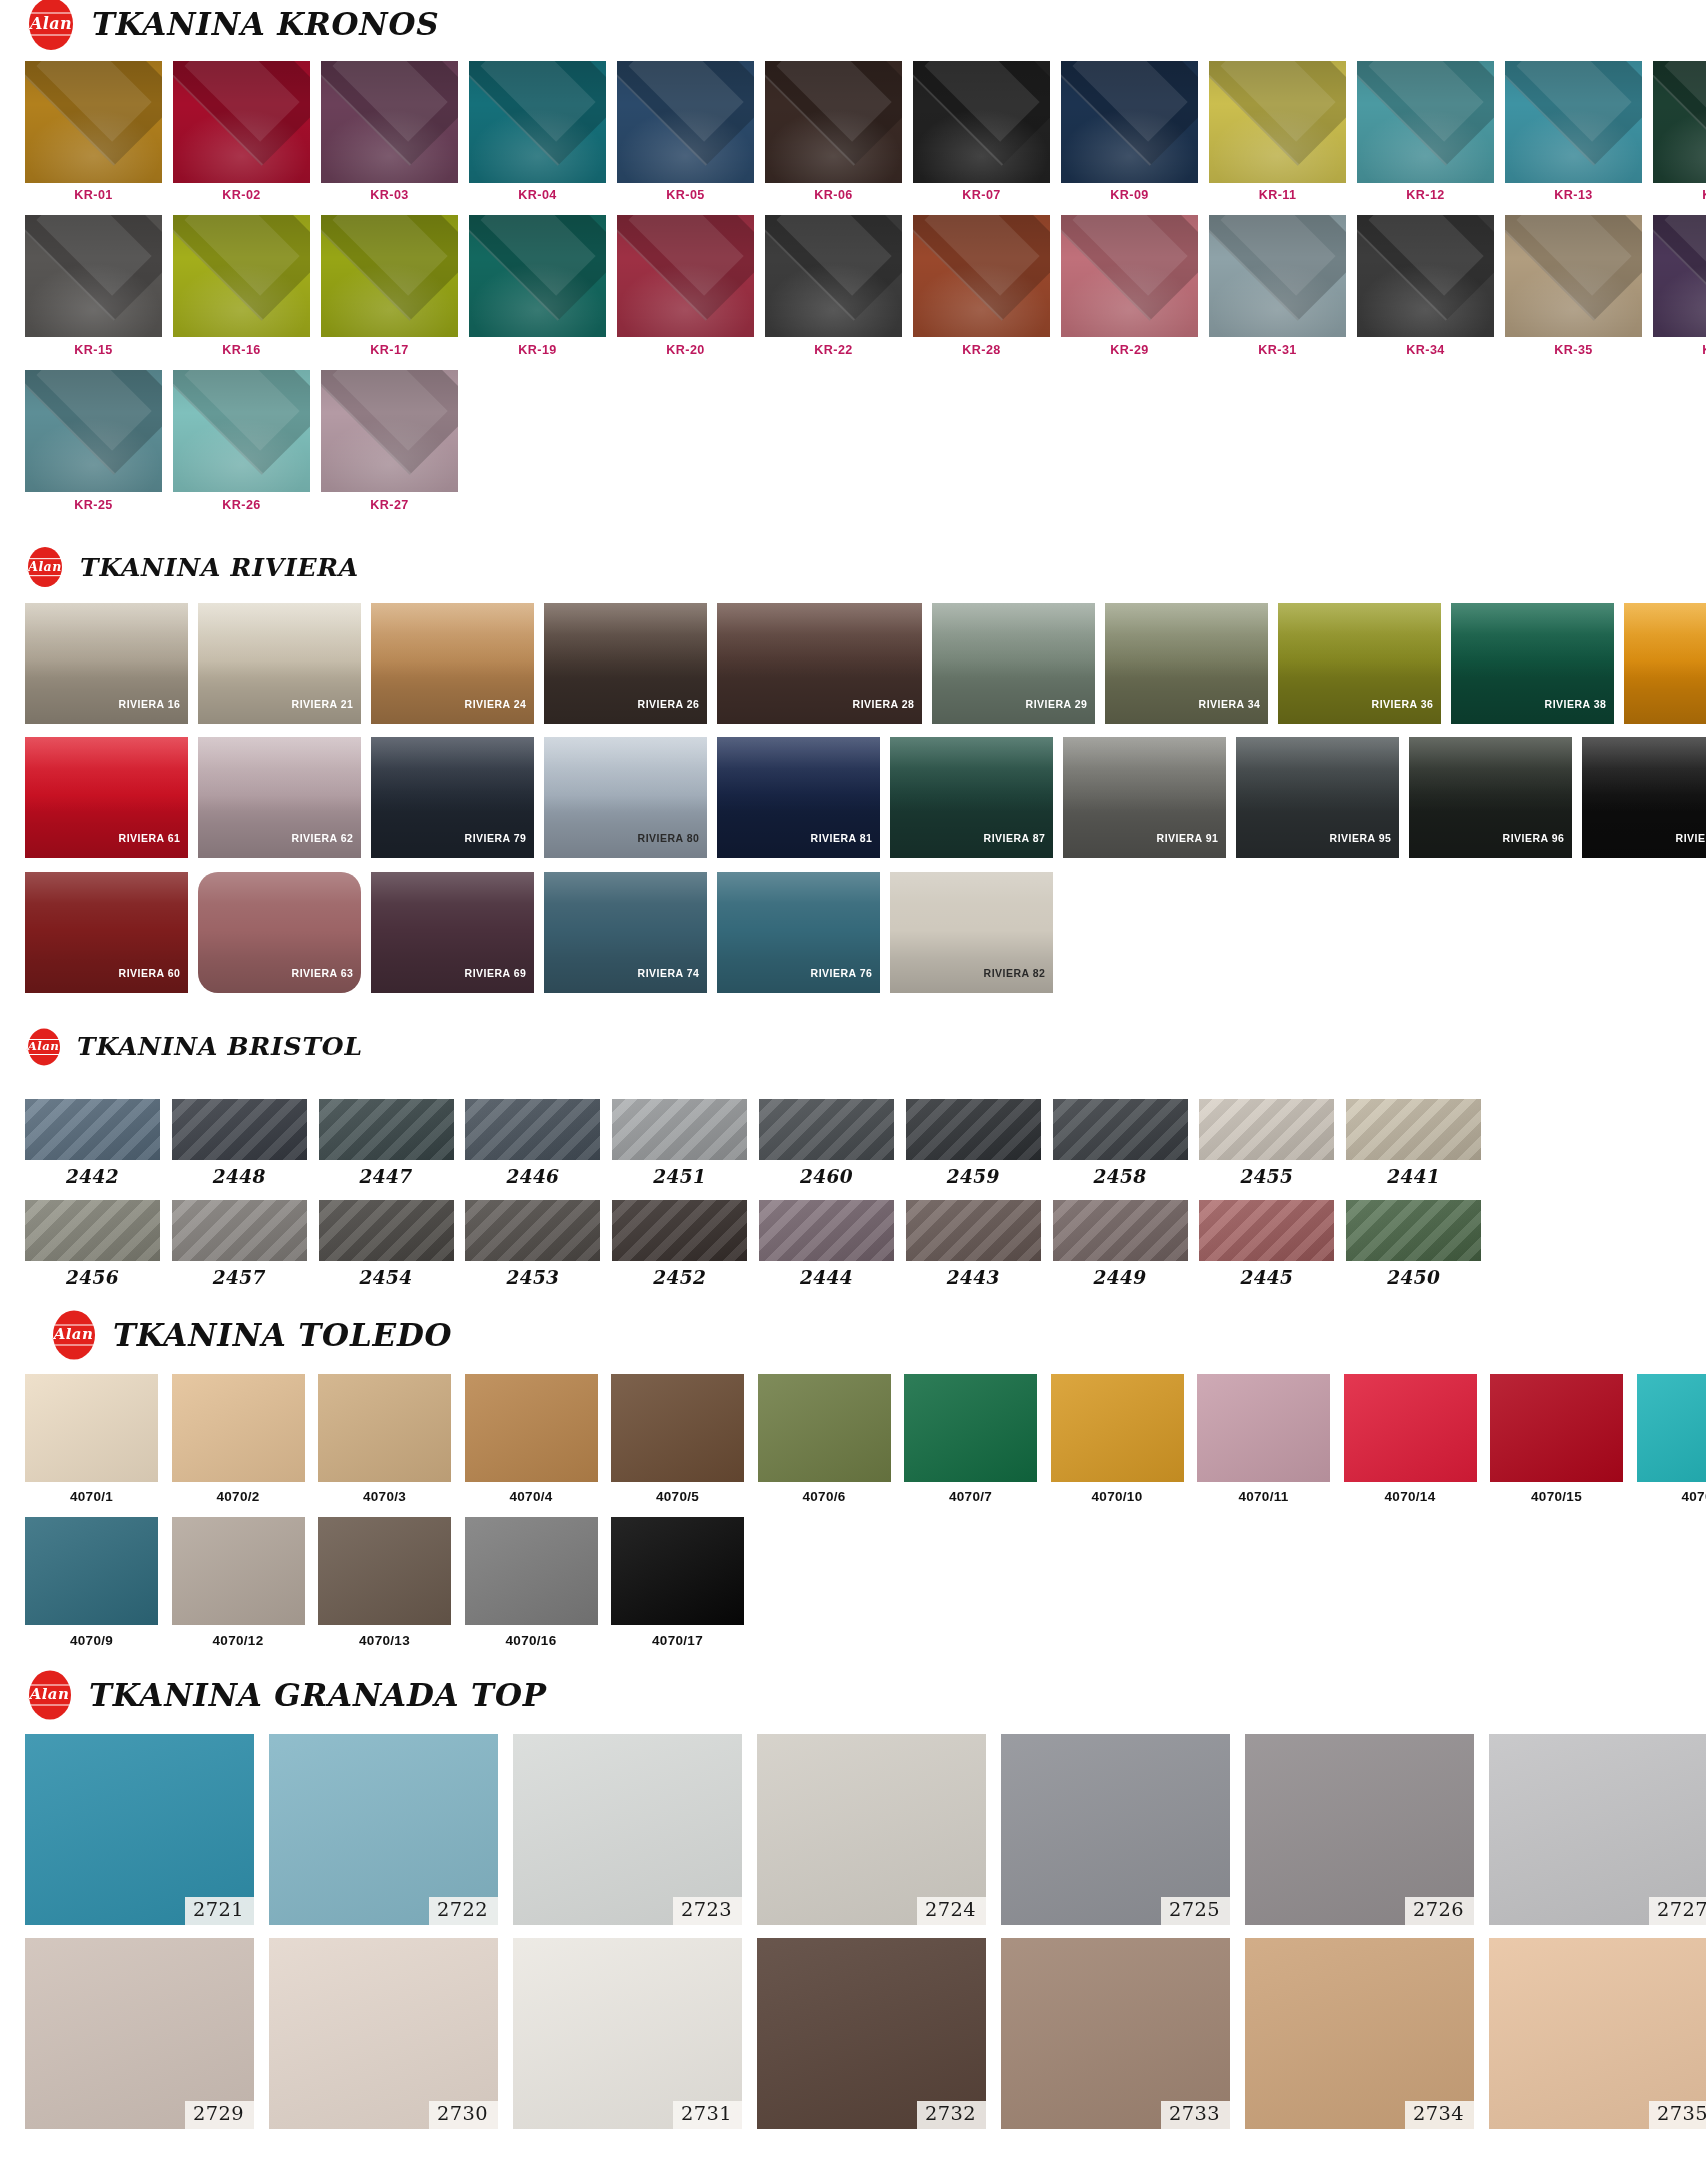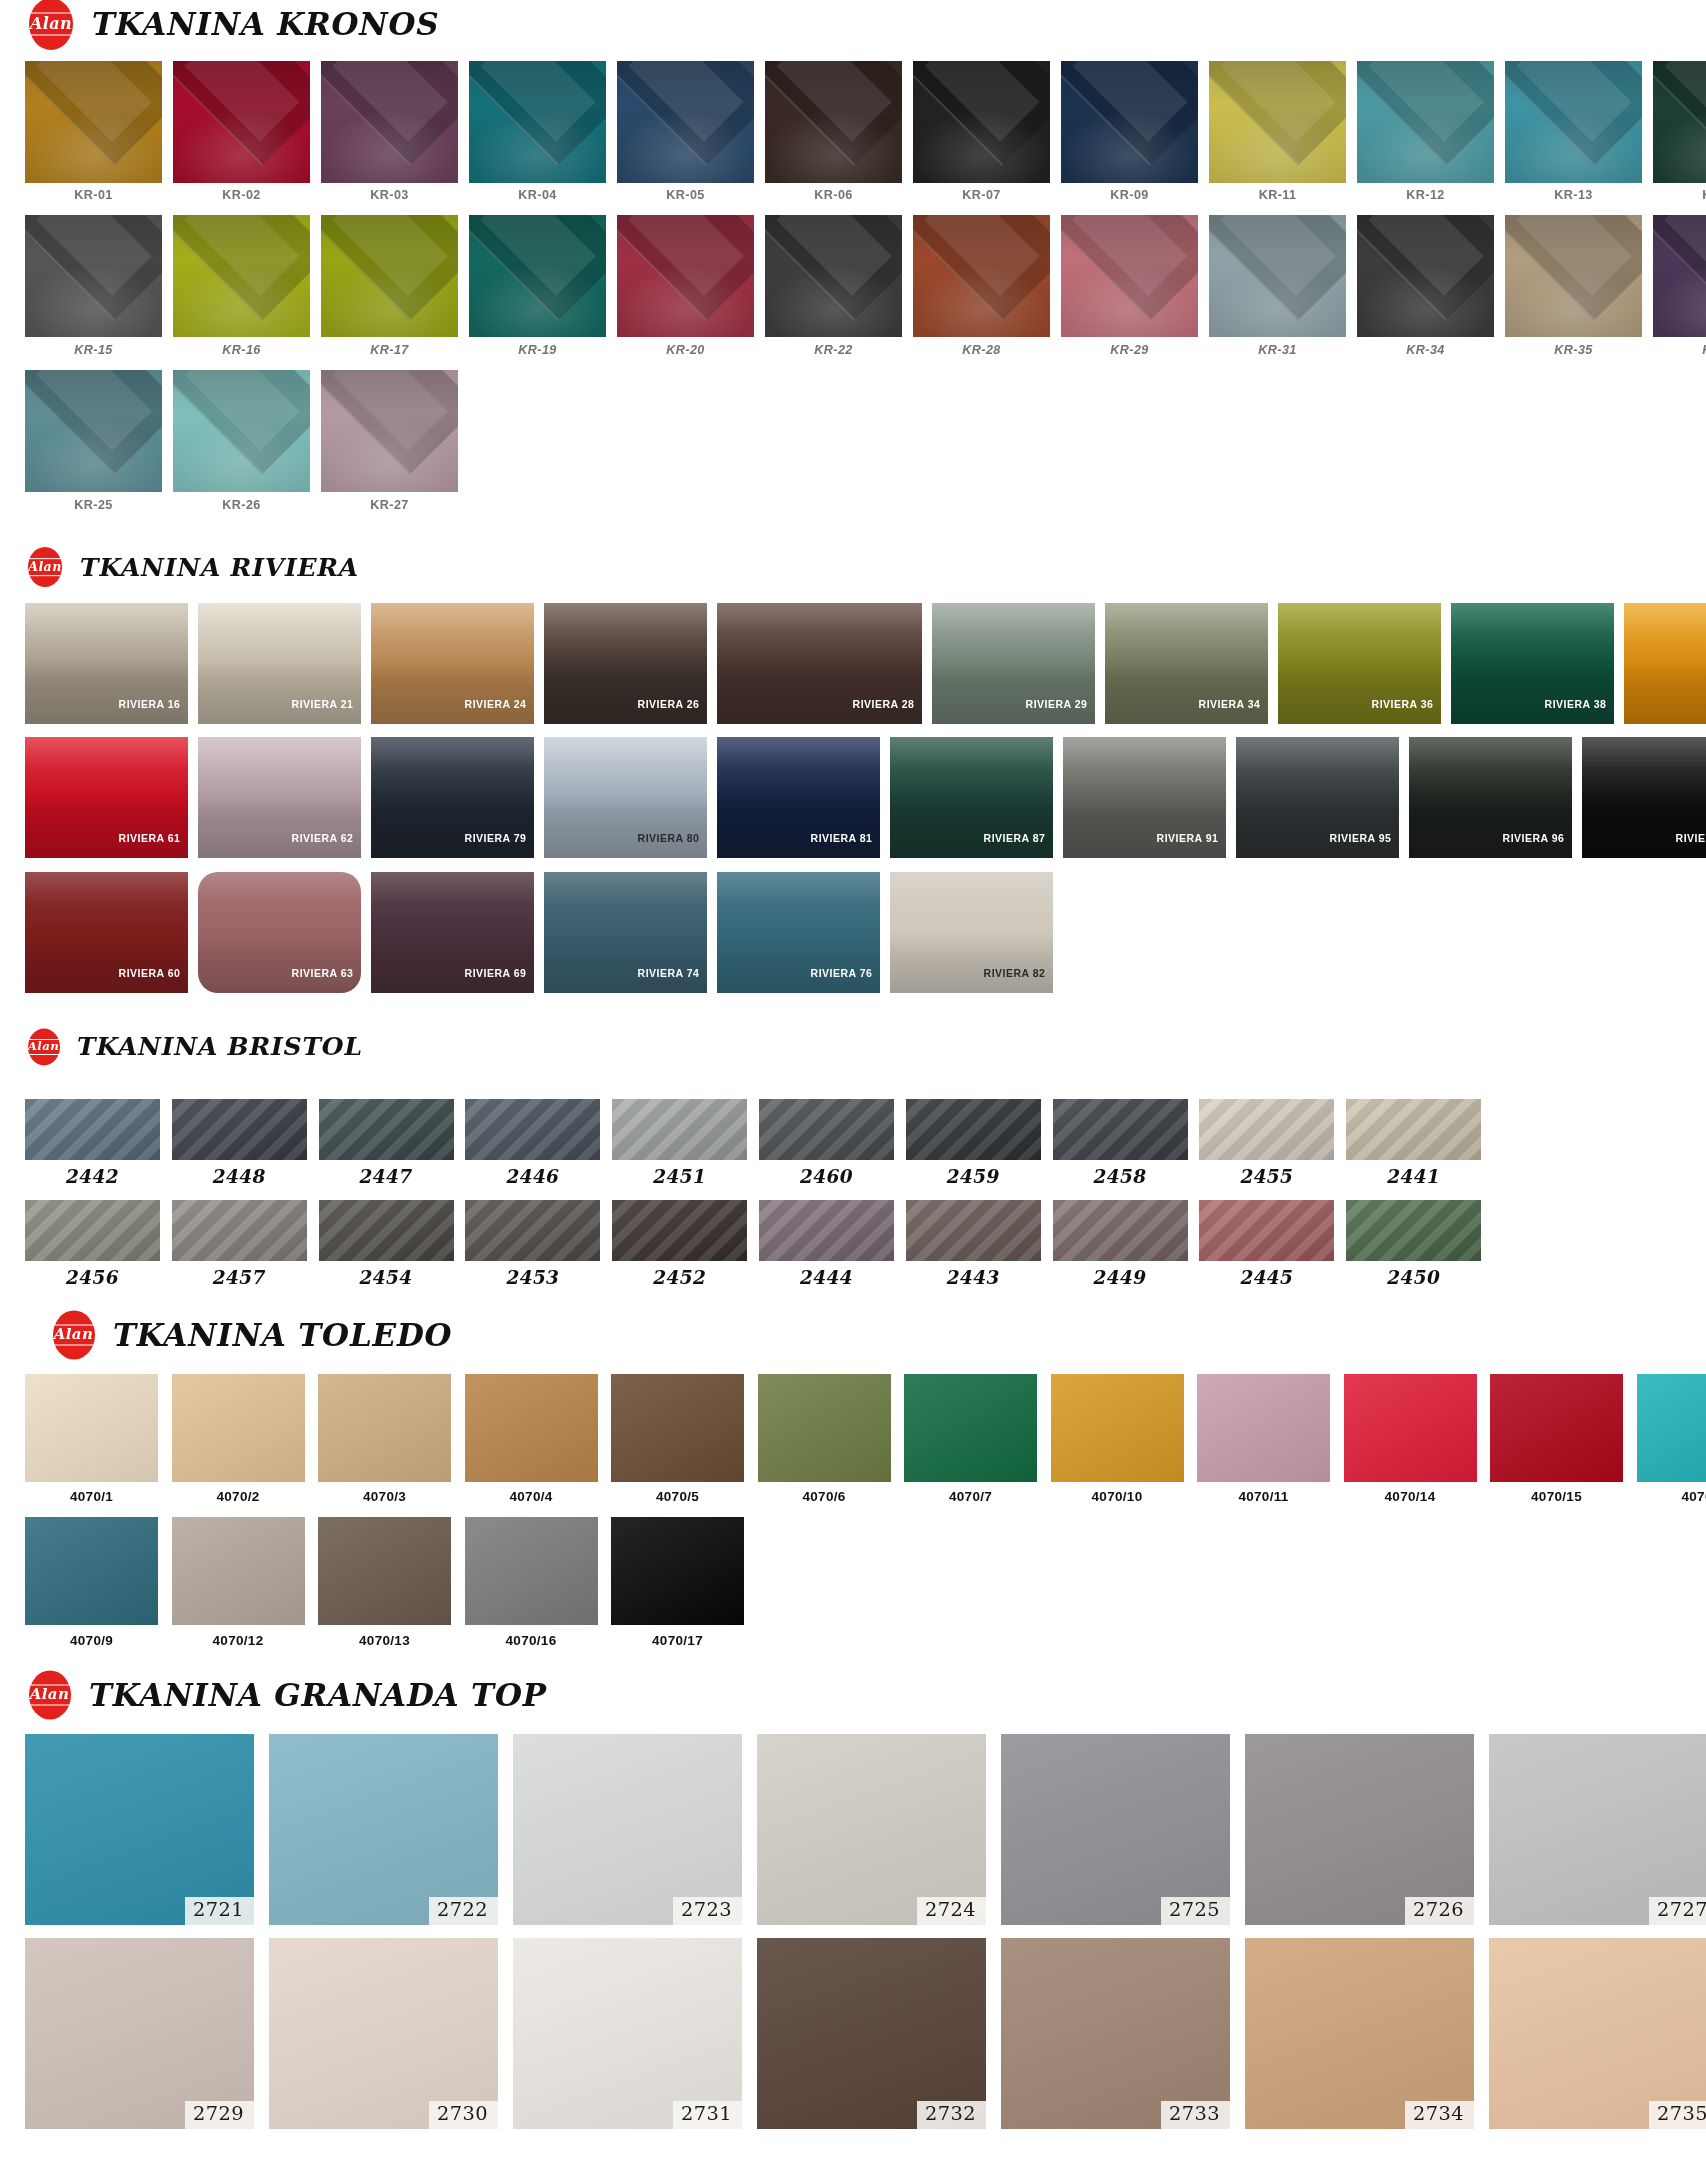--- a/index.html
+++ b/index.html
@@ -127,21 +127,21 @@
     position: absolute;
     inset: 0;
     background:
       radial-gradient(ellipse 70% 55% at 50% 78%, rgba(255,255,255,0.16), rgba(255,255,255,0) 70%),
       linear-gradient(180deg, rgba(0,0,0,0.10), rgba(0,0,0,0) 35%, rgba(0,0,0,0.12));
   }
   .kronos .label {
     font-family: "Liberation Sans", sans-serif;
     font-size: 12.6px;
     font-weight: 600;
-    color: #737373;
+    color: #be185d;
     letter-spacing: 0.4px;
     padding: 6.7px 0 0 0;
     line-height: 1;
   }
 
   
   .riviera .swatch {
     width: 163px;
     height: 121px;
     display: flex;
@@ -358,21 +358,21 @@
       <div class="swatch-cell">
         <div class="swatch" style="background: rgb(29, 64, 50);">
           <div class="fold"></div>
           <div class="fold2"></div>
           <div class="glow"></div>
         </div>
         <div class="label">KR-14</div>
       </div>
     </div>
   <div class="gap-sm"></div>
-  <div class="swatch-row kronos" id="r-k1" style="gap: 11px; font-style: italic;">
+  <div class="swatch-row kronos" id="r-k1" style="gap: 11px;">
       <div class="swatch-cell">
         <div class="swatch" style="background: rgb(88, 86, 84);">
           <div class="fold"></div>
           <div class="fold2"></div>
           <div class="glow"></div>
         </div>
         <div class="label">KR-15</div>
       </div>
       <div class="swatch-cell">
         <div class="swatch" style="background: rgb(163, 174, 27);">

